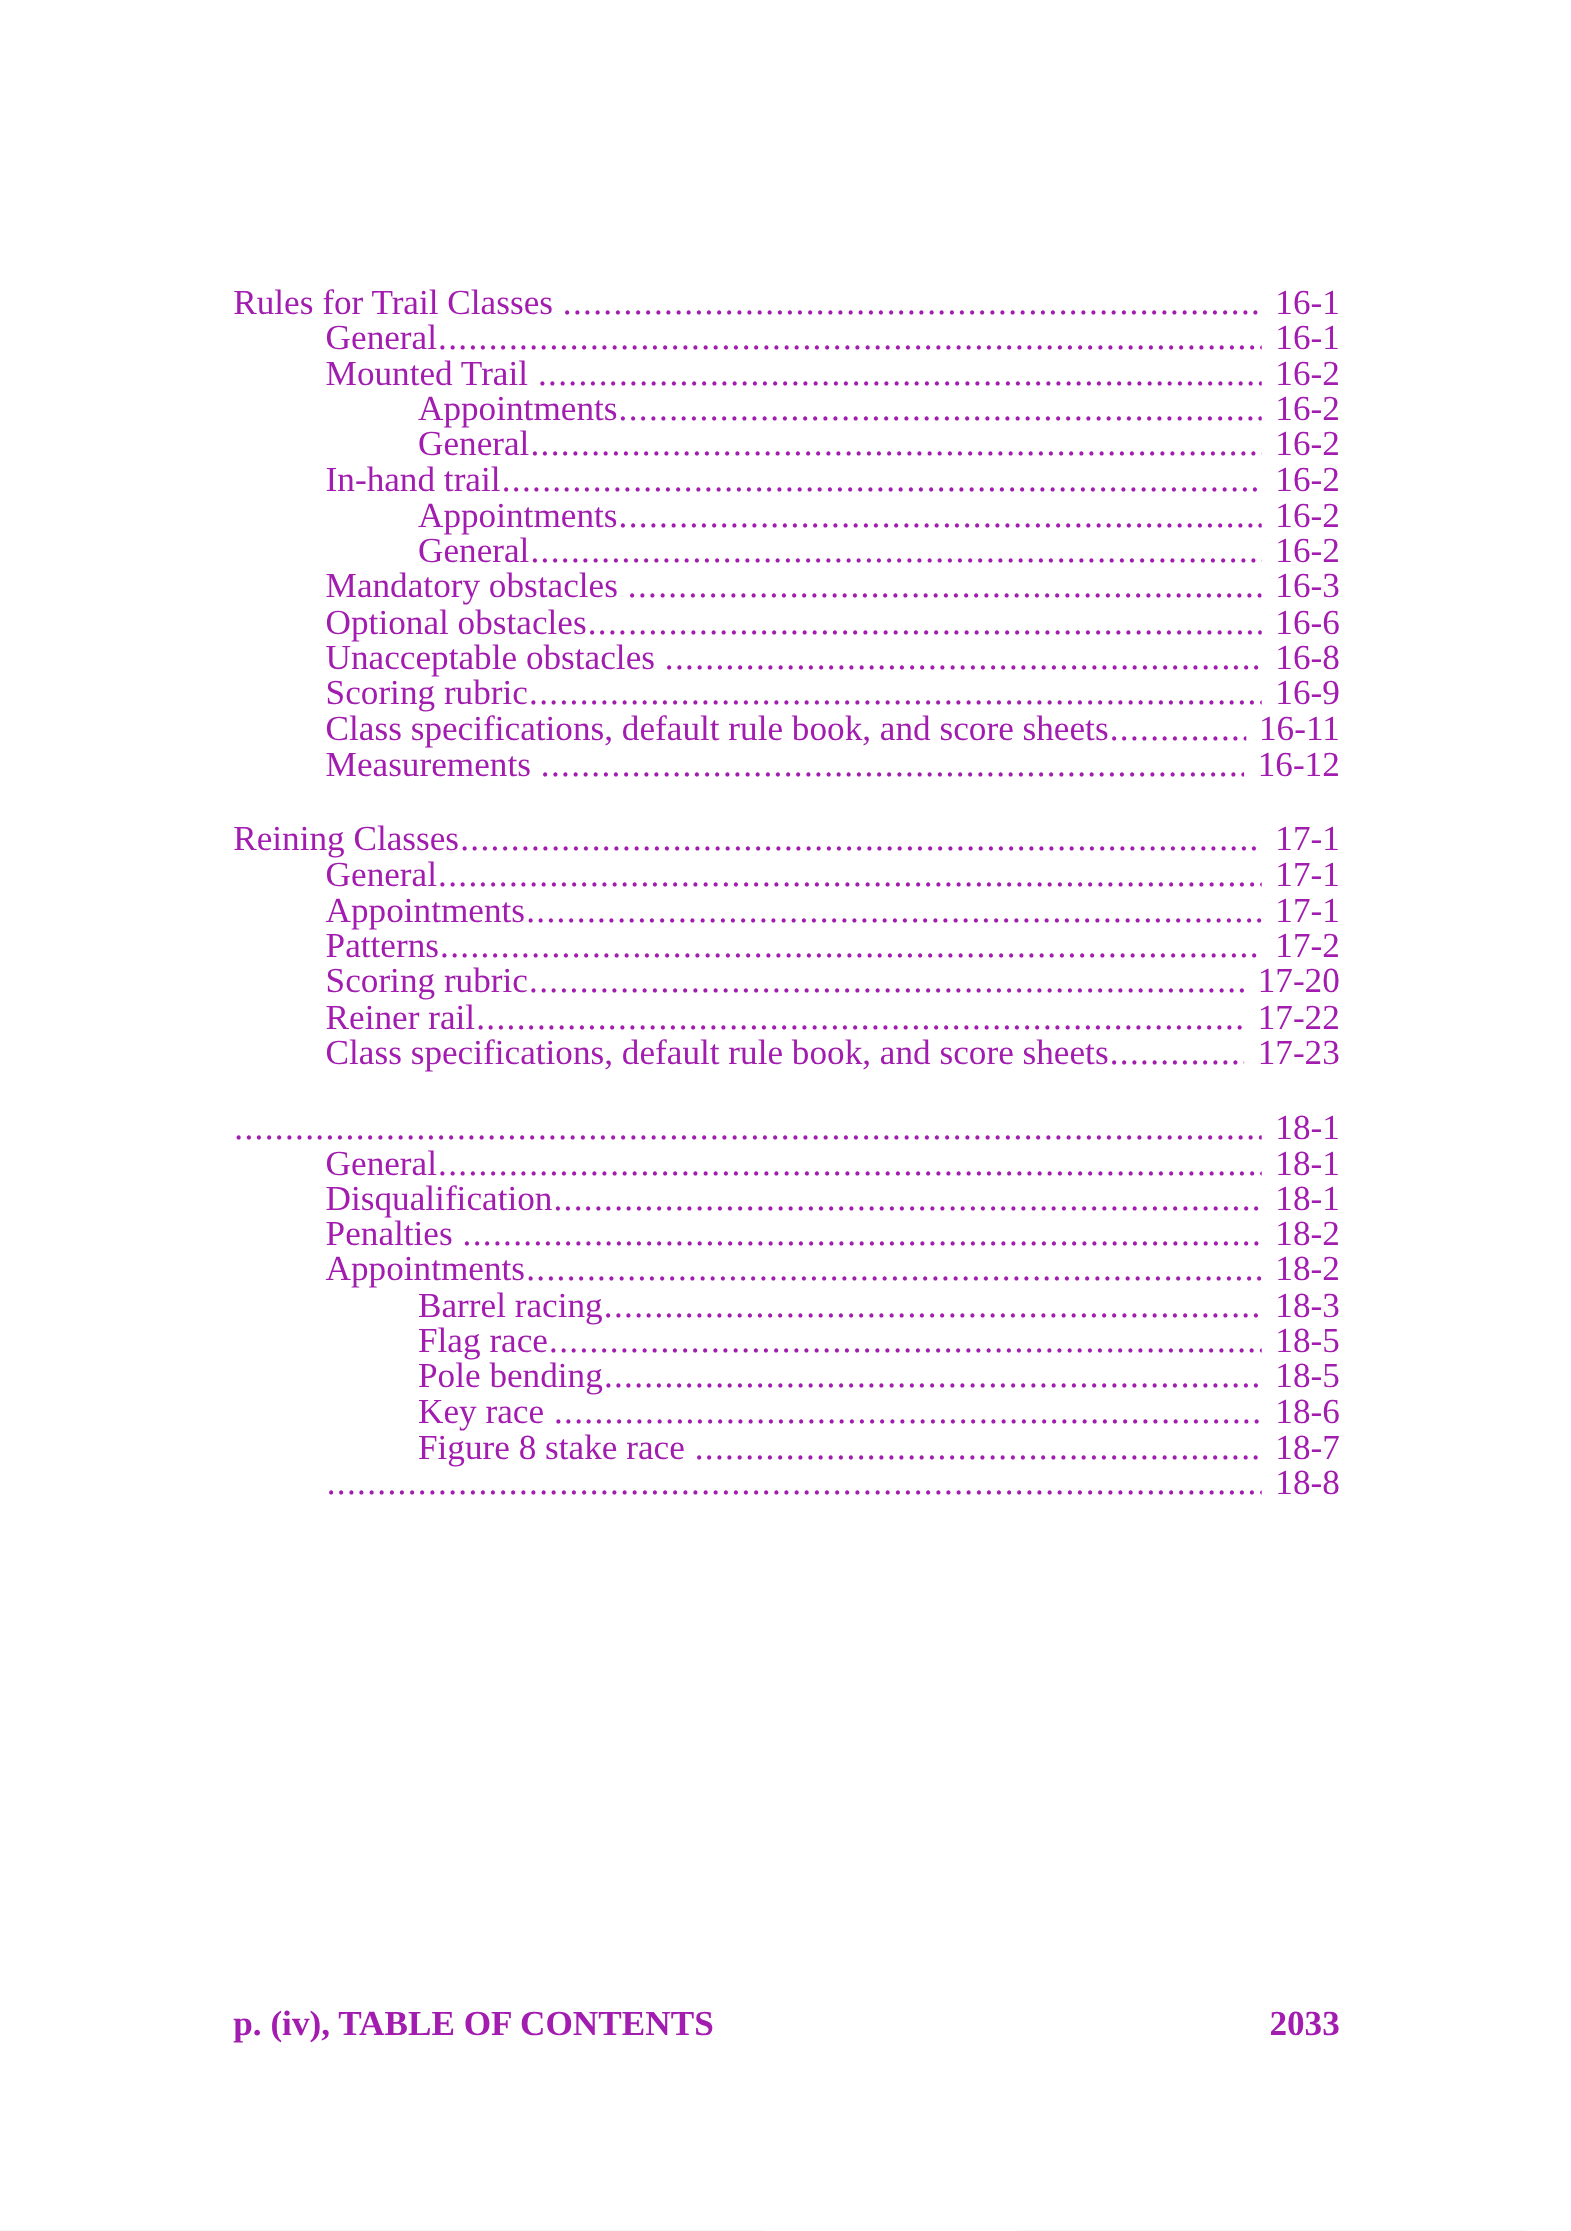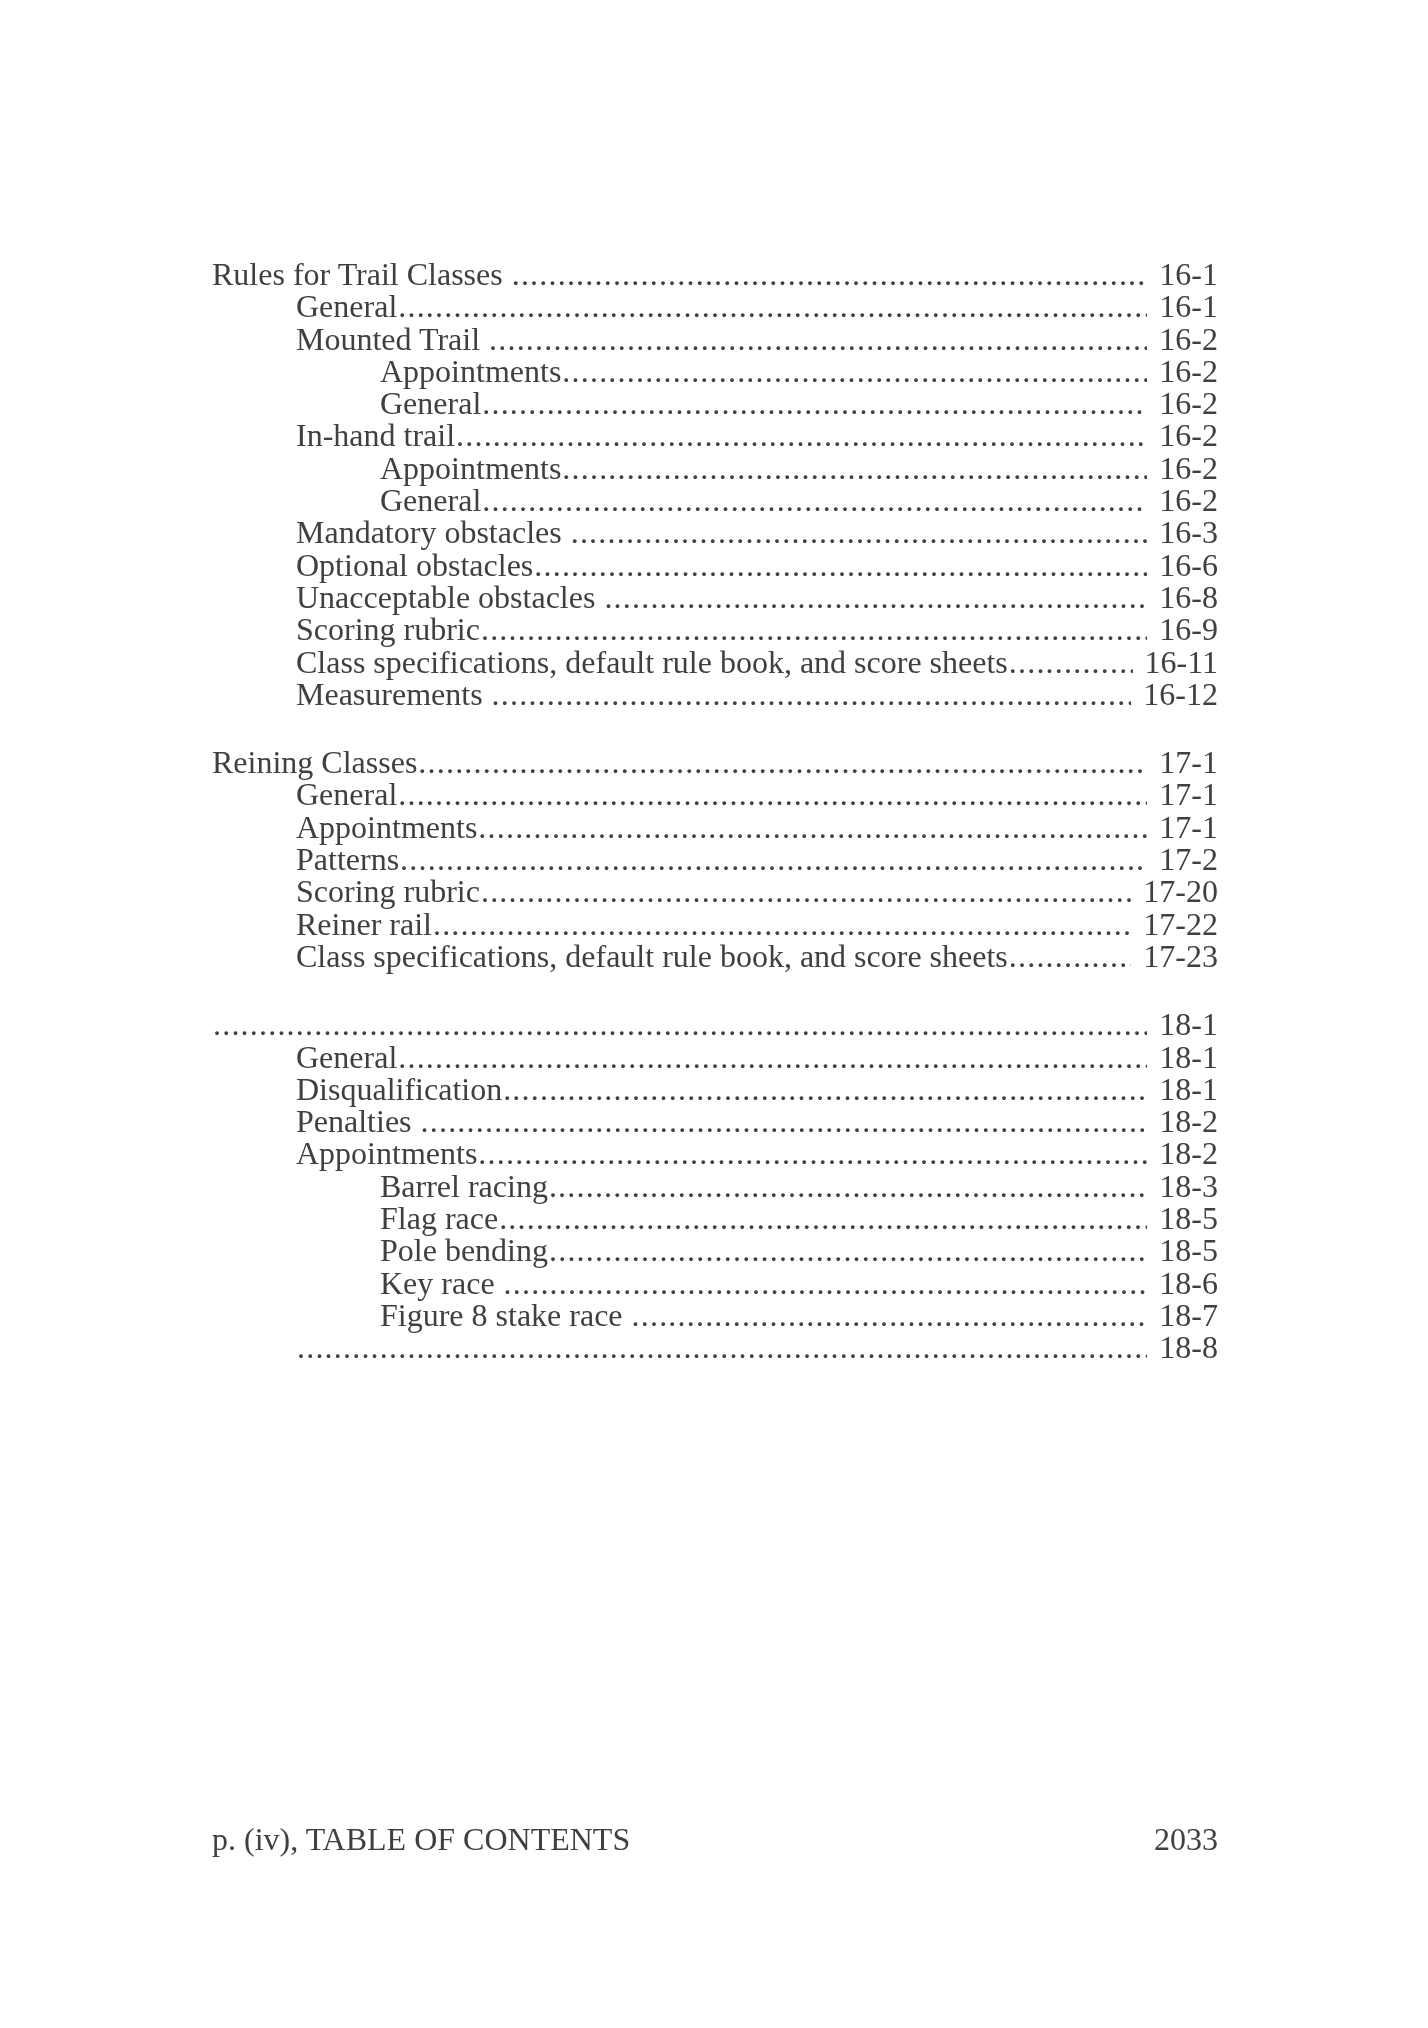--- a/index.html
+++ b/index.html
@@ -2,21 +2,21 @@
 <html><head>
 <meta charset="utf-8">
 <style>
   html, body { margin: 0; padding: 0; background: #e8e8e8; }
   .page {
     position: relative;
     width: 1428px;
     height: 2028px;
     background: #ffffff;
     font-family: "Liberation Serif", "DejaVu Serif", serif;
-    color: #404040;
+    color: #a21caf;
     overflow: hidden;
   }
   .toc {
     position: absolute;
     left: 212px;
     top: 258px;
     width: 1006px;
     font-size: 32px;
     line-height: 32.3px;
   }
@@ -47,20 +47,21 @@
   .footer {
     position: absolute;
     left: 212px;
     top: 1823px;
     width: 1006px;
     font-size: 32px;
     line-height: 32.3px;
     display: flex;
     justify-content: space-between;
     white-space: pre;
+    font-weight: bold;
   }
 </style>
 </head>
 <body>
 
 <div class="page">
   <div class="toc" id="toc">
       <div class="row lvl0">
     <span class="label">Rules for Trail Classes </span>
     <span class="leader">............................................................................................................................................................................................................................................................................................................</span>

